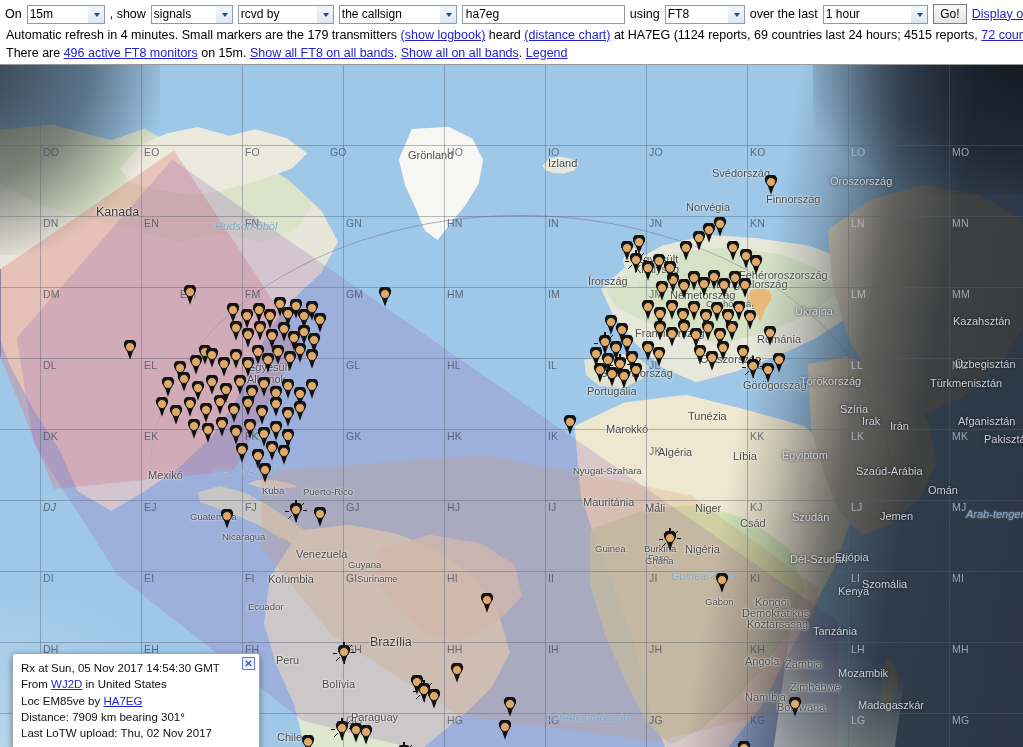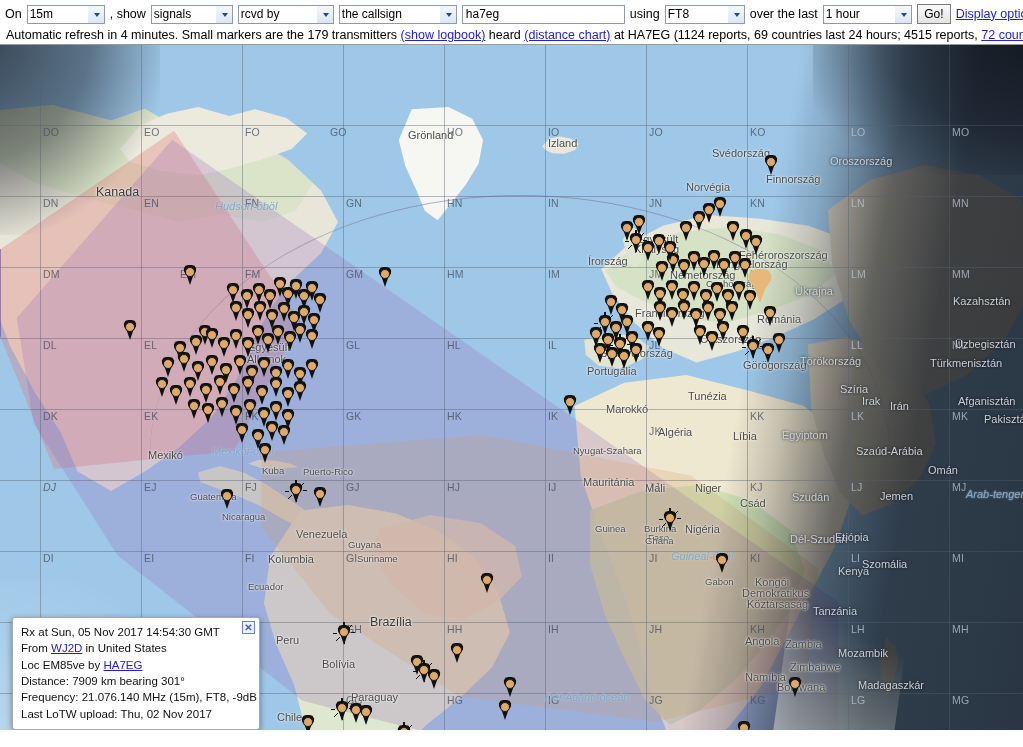--- a/index.html
+++ b/index.html
@@ -56,21 +56,21 @@
     border-left: 3.5px solid transparent;
     border-right: 3.5px solid transparent;
     border-top: 4px solid #1c4c8c;
     pointer-events: none;
   }
   #sel-band   { width: 78px; }
   #sel-show   { width: 82px; }
   #sel-dir    { width: 96px; }
   #sel-what   { width: 118px; }
   #sel-mode   { width: 80px; }
-  #sel-period { width: 89px; }
+  #sel-period { width: 105px; }
 
   input.textctl {
     font-family: "Liberation Sans", sans-serif;
     font-size: 12px;
     height: 19px;
     width: 200px;
     border: 1px solid #8d9aa8;
     padding: 1px 3px;
     color: #000;
     background: #fff;
@@ -499,20 +499,23 @@
     <button class="gobtn">Go!</button>
 
     <a class="tl">Display options</a>
 
   </div>
 
   <div id="info-row">
     <span>Automatic refresh in 4 minutes. Small markers are the 179 transmitters </span><a class="tl">(show logbook)</a><span> heard </span><a class="tl">(distance chart)</a><span> at HA7EG (1124 reports, 69 countries last 24 hours; 4515 reports, </span><a class="tl">72 countries</a>
   </div>
 
+  <div id="info-row2">
+    <span>There are </span><a class="tl">496 active FT8 monitors</a><span> on 15m. </span><a class="tl">Show all FT8 on all bands</a><span>. </span><a class="tl">Show all on all bands</a><span>. </span><a class="tl">Legend</a>
+  </div>
 </div>
 
 <div id="map">
   <div class="ocean"></div>
 
   <div class="land" id="na-land"></div>
   <div class="land" id="na-green"></div>
   <div class="land" id="canada-arctic"></div>
   <div class="land" id="greenland"></div>
   <div class="land" id="iceland"></div>
@@ -1366,17 +1369,16 @@
       </div>
     </div>
 
 
   <div id="infowin">
     <div id="infowin-close">✕</div>
     <div class="line">Rx at Sun, 05 Nov 2017 14:54:30 GMT</div>
     <div class="line"><span>From </span><a>WJ2D</a><span> in United States</span></div>
     <div class="line"><span>Loc EM85ve by </span><a>HA7EG</a></div>
     <div class="line">Distance: 7909 km bearing 301°</div>
-    <div class="line">Frequency: 21.076.140 MHz (15m), FT8, -9dB</div>
     <div class="line">Last LoTW upload: Thu, 02 Nov 2017</div>
 
   </div>
 </div>
 
 </body></html>

